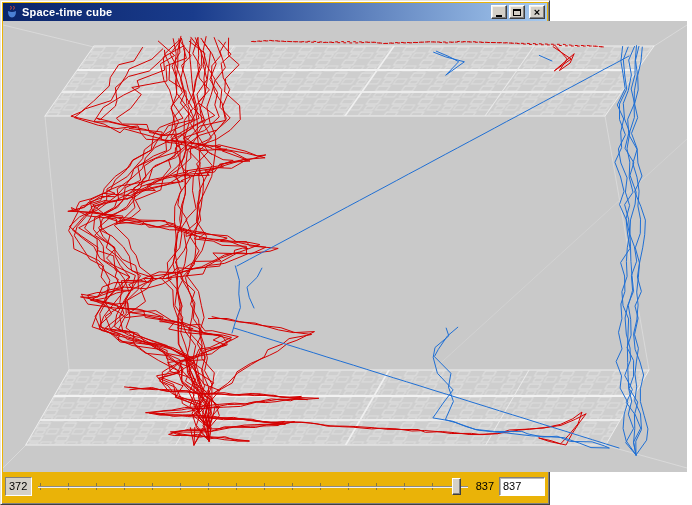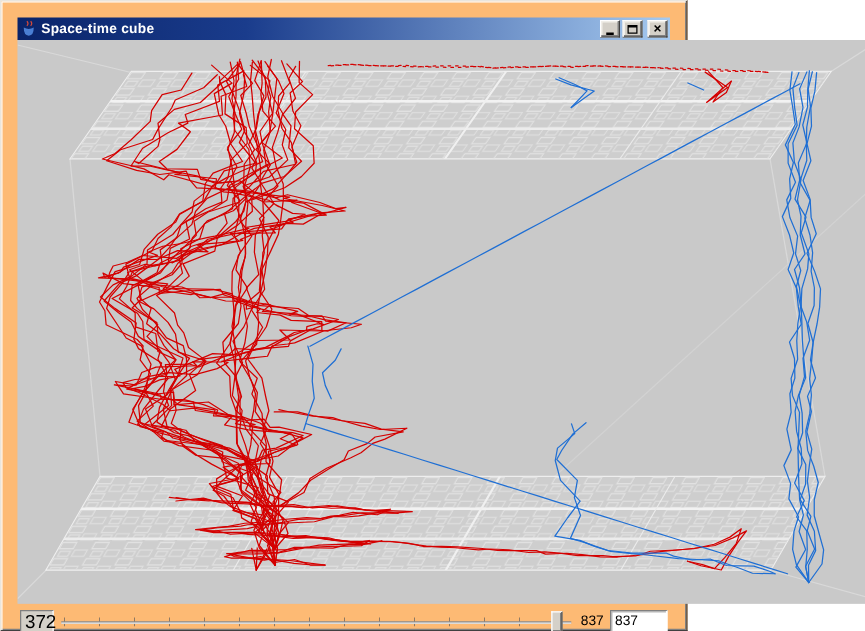--- a/index.html
+++ b/index.html
@@ -1,21 +1,21 @@
 <!DOCTYPE html>
 <html><head>
 <meta charset="utf-8">
 <style>
   html,body{margin:0;padding:0;background:#fff;}
   *{box-sizing:border-box;}
   .window{
-    width:550px;height:505px;background:#fdba74;
+    width:550px;height:505px;background:#eab308;
     border:1px solid #404040;border-top-color:#e9e5dd;border-left-color:#e9e5dd;
     box-shadow:inset 1px 1px 0 #ffffff, inset -1px -1px 0 #808080;
-    padding:13px;font-family:"Liberation Sans",sans-serif;position:relative;
+    padding:2px;font-family:"Liberation Sans",sans-serif;position:relative;
   }
   .titlebar{
     height:18px;background:linear-gradient(to right,#0a246a,#1a3c8c 35%,#a6caf0);
     display:flex;align-items:center;padding:0 2px;
   }
   .win-icon{width:14px;height:14px;margin-right:3px;flex:0 0 auto;}
   .title-text{color:#ffffff;font-size:11px;font-weight:bold;letter-spacing:0.2px;white-space:nowrap;}
   .tb-buttons{margin-left:auto;display:flex;align-items:center;}
   .tb-btn{
     width:16px;height:14px;background:#d4d0c8;margin-left:2px;
@@ -27,21 +27,21 @@
   .tb-btn.close{margin-left:4px;}
   .glyph-min{display:block;width:6px;height:2px;background:#000;margin-top:7px;}
   .glyph-max{display:block;width:8px;height:7px;border:1px solid #000;border-top:2px solid #000;}
   .glyph-close{font-size:11px;line-height:10px;}
   .canvas-wrap{width:684px;height:451px;background:#c9c9c9;overflow:hidden;}
   .canvas-wrap svg{display:block;}
   .bottom-bar{height:28px;display:flex;align-items:center;padding:0 2px;}
   .value-box{
     width:27px;height:19px;background:#d4d0c8;color:#000;
     border:1px solid;border-color:#808080 #ffffff #ffffff #808080;
-    font-size:15px;display:flex;align-items:center;padding-left:3px;
+    font-size:11px;display:flex;align-items:center;padding-left:3px;
   }
   .slider{flex:1;position:relative;height:24px;margin:0 6px;}
   .slider-ticks{
     position:absolute;left:2px;right:2px;top:9px;height:7px;opacity:0.65;
     background:repeating-linear-gradient(to right,#555 0 1px,transparent 1px 28px);
   }
   .slider-track{
     position:absolute;left:0;right:0;top:12px;height:2px;
     background:#8a8a8a;border-bottom:1px solid #f2f2f2;
   }

